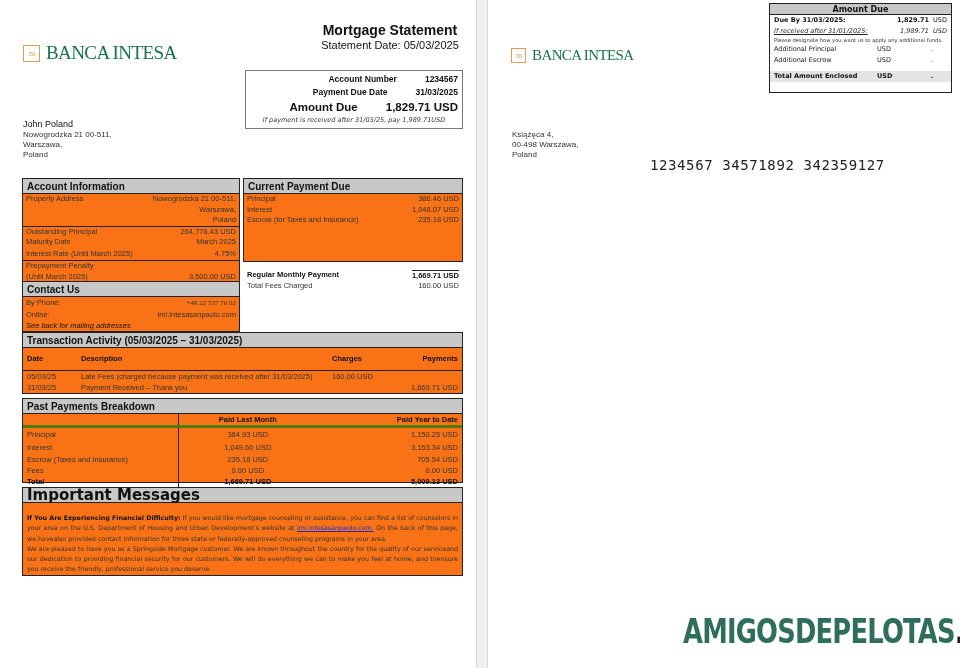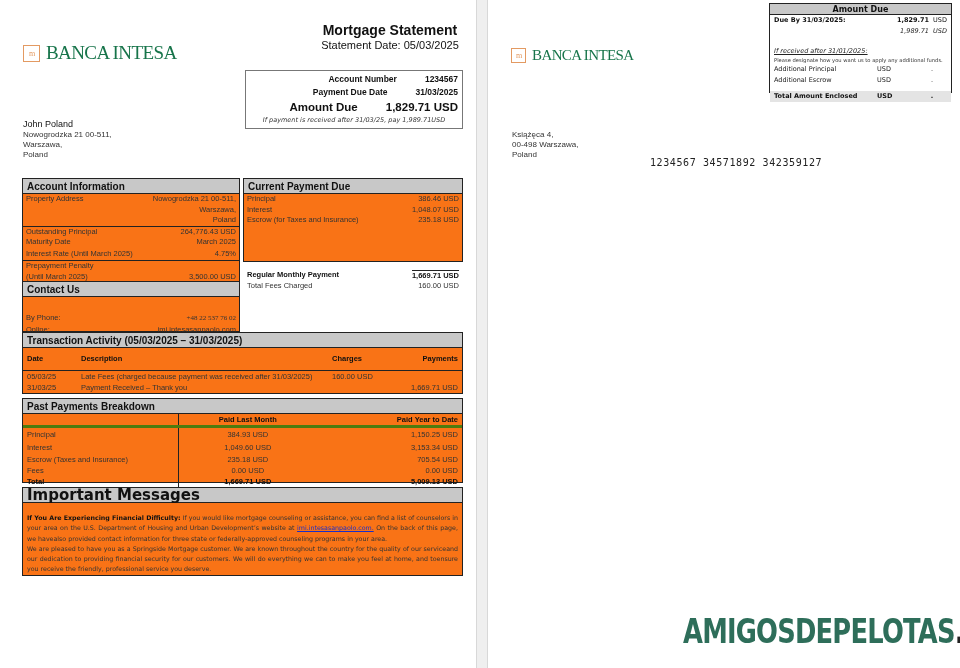--- a/index.html
+++ b/index.html
@@ -40,21 +40,21 @@
   .msg-link { color: #1a2ec9; text-decoration: underline; }
 
   .ad-box { position: absolute; left: 769px; top: 3px; width: 183px; height: 90px; border: 1px solid #222; font-family: "DejaVu Sans", sans-serif; }
   .ad-head { background: #c8c8c8; border-bottom: 1px solid #222; text-align: center; font-size: 8px; font-weight: bold; color: #111; height: 11px; line-height: 11px; }
   .ad-row { display: flex; font-size: 6.5px; padding: 0 4px; line-height: 10.5px; color: #222; }
   .ad-row .a { flex: 1; }
   .ad-row .b { width: 40px; }
   .ad-row .c { width: 30px; text-align: center; }
   .ad-note { font-size: 5.2px; line-height: 8px; padding: 0 4px; color: #333; }
 
-  .micr { position: absolute; left: 650px; top: 157px; font-family: "DejaVu Sans Mono", monospace; font-size: 10px; letter-spacing: 0.6px; color: #222; }
+  .micr { position: absolute; left: 650px; top: 157px; font-family: "DejaVu Sans Mono", monospace; font-size: 14px; letter-spacing: 0.6px; color: #222; }
 
   .watermark { position: absolute; left: 683px; top: 612px; font-family: "DejaVu Sans", sans-serif; font-weight: bold; font-size: 33px; letter-spacing: -1px; transform: scaleX(0.78); transform-origin: left top; white-space: nowrap; }
   .wm-a { color: #2e6e5a; }
   .wm-b { color: #222; }
 </style>
 </head>
 <body>
 
 <div class="page-left">
   <div class="logo" style="left:23px; top:42px;">
@@ -119,21 +119,21 @@
       <span></span>
     </div>
     <div class="row" style="line-height:12px;">
       <span>(Until   March 2025)</span>
       <span>3,500.00 USD</span>
     </div>
   </div>
 
   <div class="sec" style="left:22px; top:281px; width:218px; height:51px;">
     <div class="sec-head">Contact Us</div>
-    <div class="row" style="line-height:12px;margin-top:15px;">
+    <div class="row" style="line-height:12px;">
       <span>By Phone:</span>
       <span style="font-family:'Liberation Serif',serif; font-size:7px;">+48 22 537 76 02</span>
     </div>
     <div class="row" style="line-height:12px;">
       <span>Online:</span>
       <span>imi.intesasanpaolo.com</span>
     </div>
     <div class="row" style="font-style:italic; color:#111;">
       <span>See back for mailing addresses</span>
     </div>
@@ -256,21 +256,21 @@
 </div>
 
 <div class="ad-box">
   <div class="ad-head">Amount Due</div>
   <div class="ad-row" style="font-weight:bold; color:#111;">
     <span class="a">Due By 31/03/2025:</span>
     <span style="text-align:right; width:42px;">1,829.71</span>
     <span style="font-weight:normal; width:18px; text-align:right;">USD</span>
   </div>
   <div class="ad-row" style="font-style:italic;">
-    <span class="a" style="text-decoration:underline;margin-top:20px;">If received after 31/01/2025:</span>
+    <span class="a" style="text-decoration:underline;">If received after 31/01/2025:</span>
     <span style="text-align:right; width:42px;">1,989.71</span>
     <span style="width:18px; text-align:right;">USD</span>
   </div>
   <div class="ad-note">Please designate how you want us to apply any additional funds.</div>
   <div class="ad-row">
     <span class="a">Additional Principal</span>
     <span class="b">USD</span>
     <span class="c">.</span>
   </div>
   <div class="ad-row">

